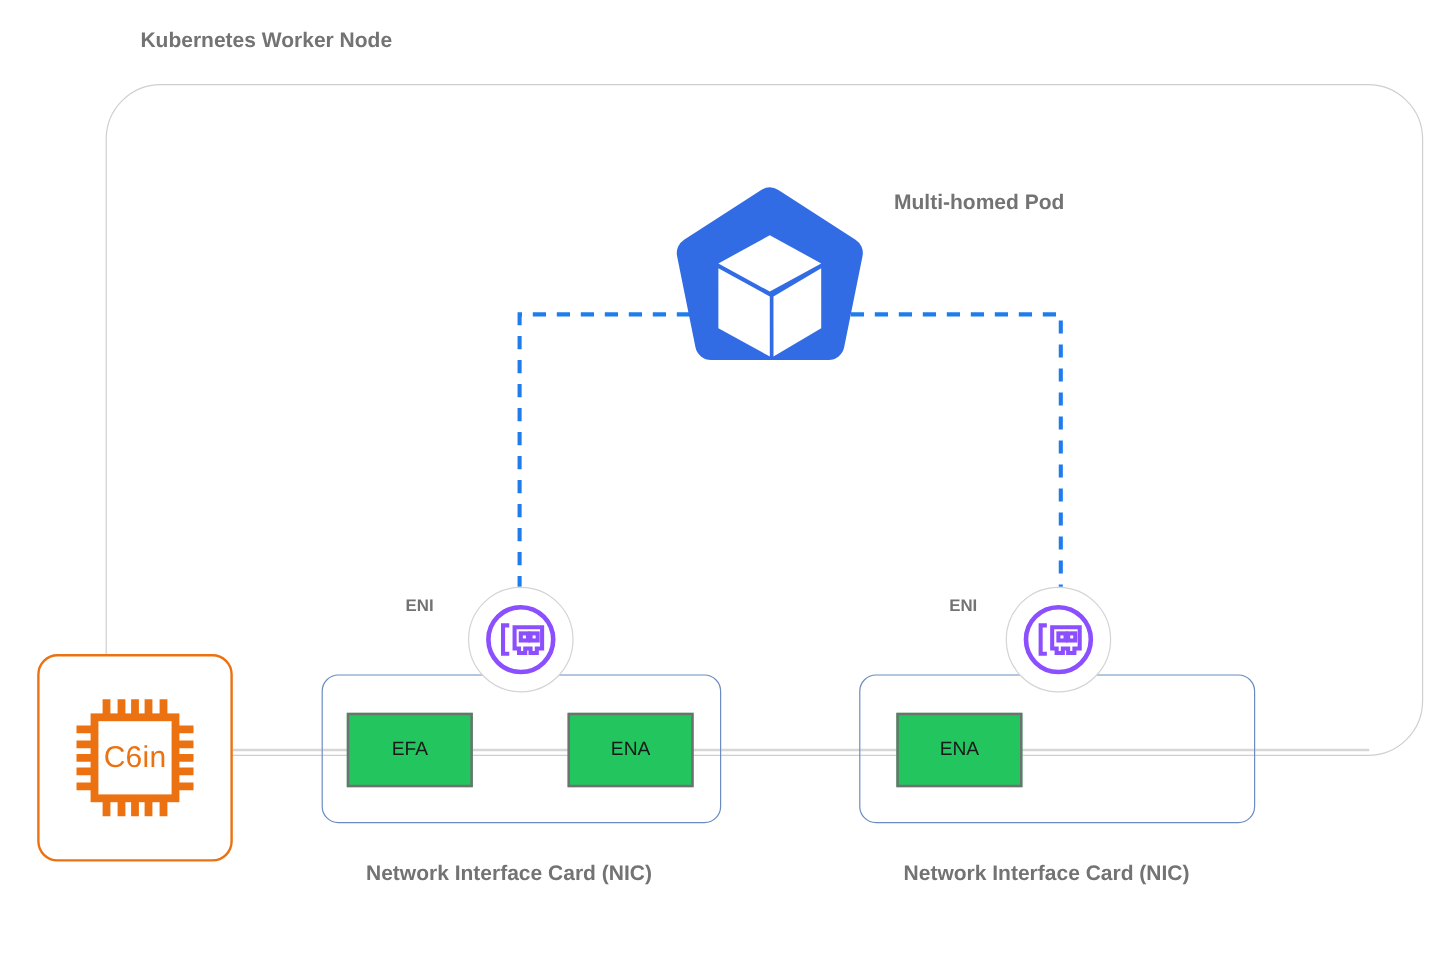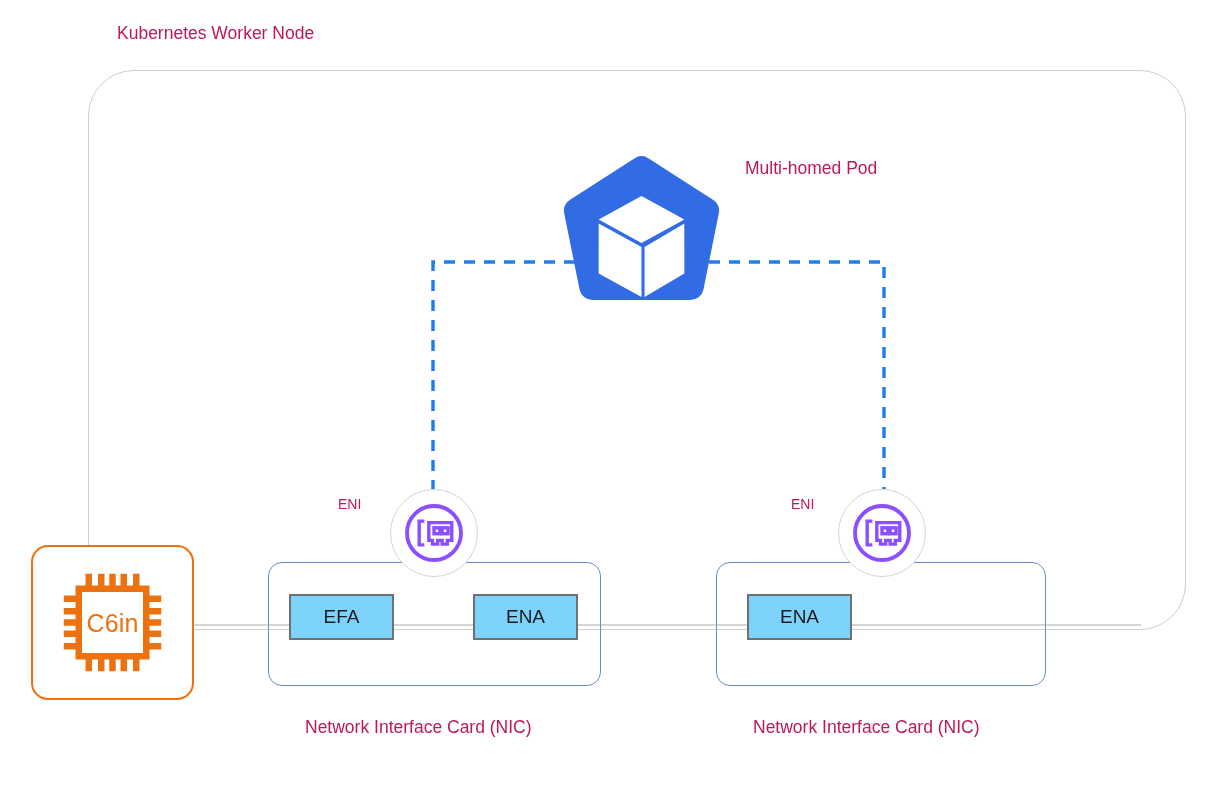--- a/index.html
+++ b/index.html
@@ -16,23 +16,24 @@
     position: relative;
     width: 1210px;
     height: 800px;
     background: #ffffff;
     overflow: hidden;
   }
 
   
   .lbl {
     position: absolute;
-    color: #be185d;
+    color: #737373;
     white-space: nowrap;
     line-height: 1;
+    font-weight: bold;
   }
   .lbl-title      { font-size: 17.5px; }
   .lbl-pod        { font-size: 17.5px; margin-left: 36px; }
   .lbl-eni        { font-size: 14px; }
   .lbl-nic        { font-size: 17.5px; }
 
   
   #worker-node-box {
     position: absolute;
     left: 88px;
@@ -54,21 +55,21 @@
     height: 800px;
     pointer-events: none;
   }
 
   
   #c6in-box {
     position: absolute;
     left: 31px;
     top: 545px;
     width: 163px;
-    height: 155px;
+    height: 173px;
     border: 2.2px solid #ec7211;
     border-radius: 17px;
     box-sizing: border-box;
     background: #ffffff;
     display: flex;
     align-items: center;
     justify-content: center;
   }
   #c6in-label {
     position: absolute;
@@ -91,28 +92,28 @@
     box-sizing: border-box;
     background: transparent;
   }
   #nic-box-1 { left: 268px;  width: 333px; }
   #nic-box-2 { left: 716px;  width: 330px; }
 
   .port-box {
     position: absolute;
     top: 594px;
     width: 105px;
-    height: 46px;
+    height: 62px;
     border: 2px solid #707070;
-    background: #7dd3fc;
+    background: #22c55e;
     box-sizing: border-box;
     display: flex;
     align-items: center;
     justify-content: center;
-    font-size: 19px;
+    font-size: 16px;
     color: #1a1a1a;
   }
   #port-efa-1 { left: 289px; }
   #port-ena-1 { left: 473px; }
   #port-ena-2 { left: 747px; }
 
   
   .eni-badge {
     position: absolute;
     top: 489px;

